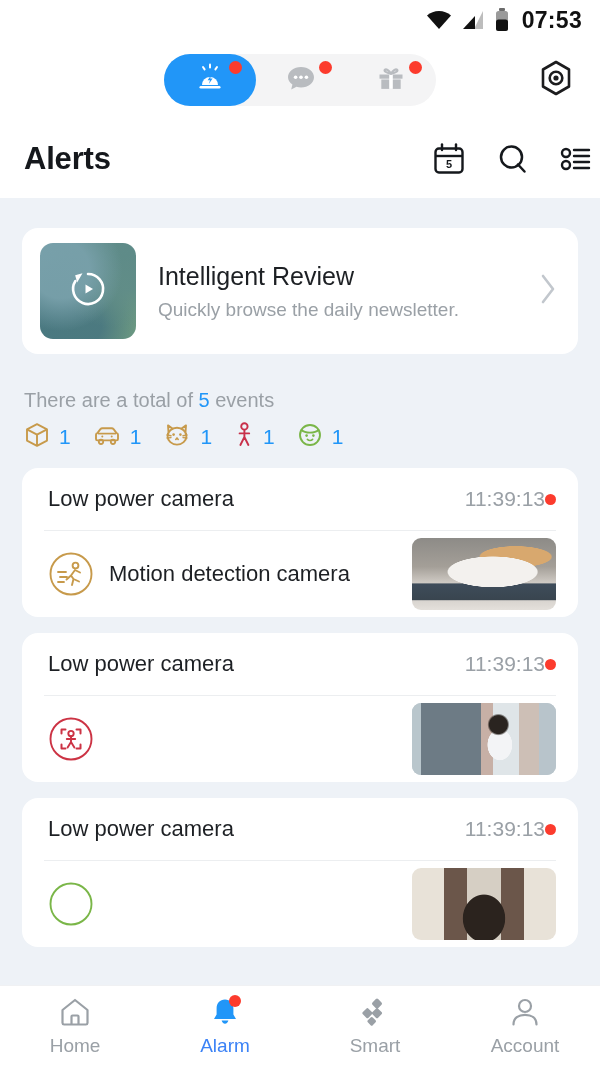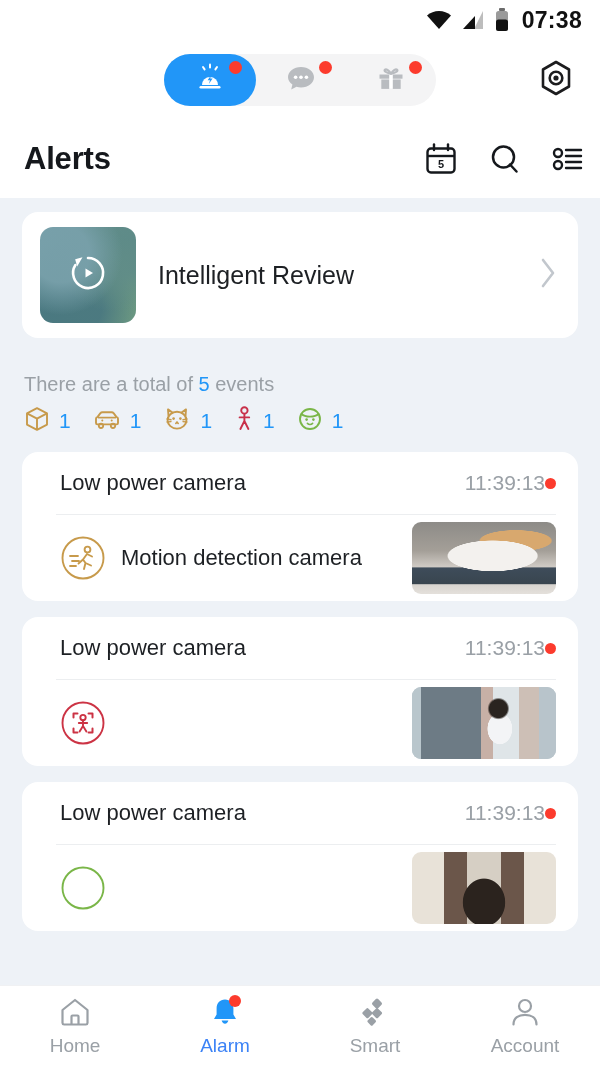--- a/index.html
+++ b/index.html
@@ -44,40 +44,40 @@
     background:#fc3b2d; top:7px; right:14px;
   }
   .gear-btn{
     position:absolute; right:24px; top:50%; transform:translateY(-50%);
     width:40px; height:40px; display:flex; align-items:center; justify-content:center;
   }
 
   
   .titlerow{
     background:#ffffff; height:78px;
-    display:flex; align-items:center; padding:0 16px 0 24px;
+    display:flex; align-items:center; padding:0 8px 0 24px;
   }
   .page-title{ font-size:31px; font-weight:700; color:#15181c; letter-spacing:-.2px; }
   .title-actions{ margin-left:auto; display:flex; align-items:center; gap:30px; }
   .title-actions > div{ display:flex; align-items:center; justify-content:center; }
 
   
   .scroll{
     position:absolute; left:0; right:0; top:198px; bottom:82px;
     background:#eef2f7; overflow:hidden;
   }
 
   .card{
     background:#fff; border-radius:16px;
     margin:0 22px;
   }
 
   
   .review-card{
-    margin-top:14px; height:126px;
+    margin-top:30px; height:126px;
     display:flex; align-items:center; padding:0 20px 0 18px;
   }
   .review-thumb{
     width:96px; height:96px; border-radius:13px; flex:none;
     background:
       radial-gradient(circle at 22% 28%, rgba(120,160,170,.95) 0 28%, rgba(0,0,0,0) 60%),
       radial-gradient(circle at 78% 18%, rgba(96,140,136,.9) 0 30%, rgba(0,0,0,0) 62%),
       radial-gradient(circle at 30% 82%, rgba(74,120,128,.95) 0 32%, rgba(0,0,0,0) 64%),
       radial-gradient(circle at 82% 85%, rgba(108,152,130,.9) 0 30%, rgba(0,0,0,0) 62%),
       linear-gradient(145deg,#6c9ba4 0%,#4e8187 45%,#5c8f7c 100%);
@@ -92,21 +92,21 @@
   
   .today{ padding:22px 24px 0 24px; }
   .today-h{ font-size:24px; color:#15181c; }
   .today-sub{ font-size:20px; color:#9aa0a6; margin-top:13px; }
   .today-sub .num{ color:#2196f8; }
   .counts{ display:flex; align-items:center; gap:0; margin-top:10px; }
   .count{ display:flex; align-items:center; gap:9px; margin-right:22px; }
   .count .n{ font-size:21px; color:#2196f8; }
 
   
-  .alert-card{ margin-top:16px;padding-left:12px; }
+  .alert-card{ margin-top:16px; }
   .alert-head{
     height:62px; display:flex; align-items:center;
     padding:0 22px 0 26px;
   }
   .alert-dev{ font-size:22px; color:#1d2024; }
   .alert-right{ margin-left:auto; display:flex; align-items:center; }
   .alert-time{ font-size:21px; color:#9aa0a6; }
   .alert-dot{ width:11px; height:11px; border-radius:50%; background:#fc3b2d; }
   .divider{ height:1px; background:#eceef0; margin:0 22px; }
   .alert-body{
@@ -174,21 +174,21 @@
       <path d="M2 19 L14 6 L14 19 Z" fill="#111"></path>
     </svg>
   </span>
   <span class="sb-icon">
     <svg width="16" height="24" viewBox="0 0 16 24">
       <rect x="5" y="0" width="6" height="3" rx="1" fill="#6b6b6b"></rect>
       <rect x="2" y="3" width="12" height="20" rx="2.5" fill="#9a9a9a"></rect>
       <rect x="2" y="11.5" width="12" height="11.5" rx="2.5" fill="#111"></rect>
     </svg>
   </span>
-  <span class="sb-time">07:38</span>
+  <span class="sb-time">07:53</span>
 </div>
 
 <div class="topbar">
   <div class="segment">
 
     <div class="seg-item active">
       <span>
         <svg width="30" height="30" viewBox="0 0 30 30">
           <g stroke="#fff" stroke-width="2" stroke-linecap="round">
             <line x1="15" y1="1.5" x2="15" y2="4.5"></line>
@@ -285,20 +285,21 @@
       <span>
         <svg width="50" height="50" viewBox="0 0 50 50">
           <path d="M25 10 A15 15 0 1 1 12.4 17" fill="none" stroke="#fff" stroke-width="2.6" stroke-linecap="round"></path>
           <path d="M19.5 9.2 L12.2 11.3 L14.1 18.6 Z" fill="#fff"></path>
           <path d="M22.5 20.5 L30 25 L22.5 29.5 Z" fill="#fff"></path>
         </svg>
       </span>
     </div>
     <div class="review-txt">
       <div class="review-title">Intelligent Review</div>
+      <div class="review-sub">Quickly browse the daily newsletter.</div>
     </div>
     <div class="chev">
       <svg width="20" height="34" viewBox="0 0 20 34">
           <path d="M5 4 L15 17 L5 30" fill="none" stroke="#c2c7cd" stroke-width="2.6" stroke-linecap="round" stroke-linejoin="round"></path>
         </svg>
     </div>
   </div>
 
   <div class="today">
     <div class="today-sub">

